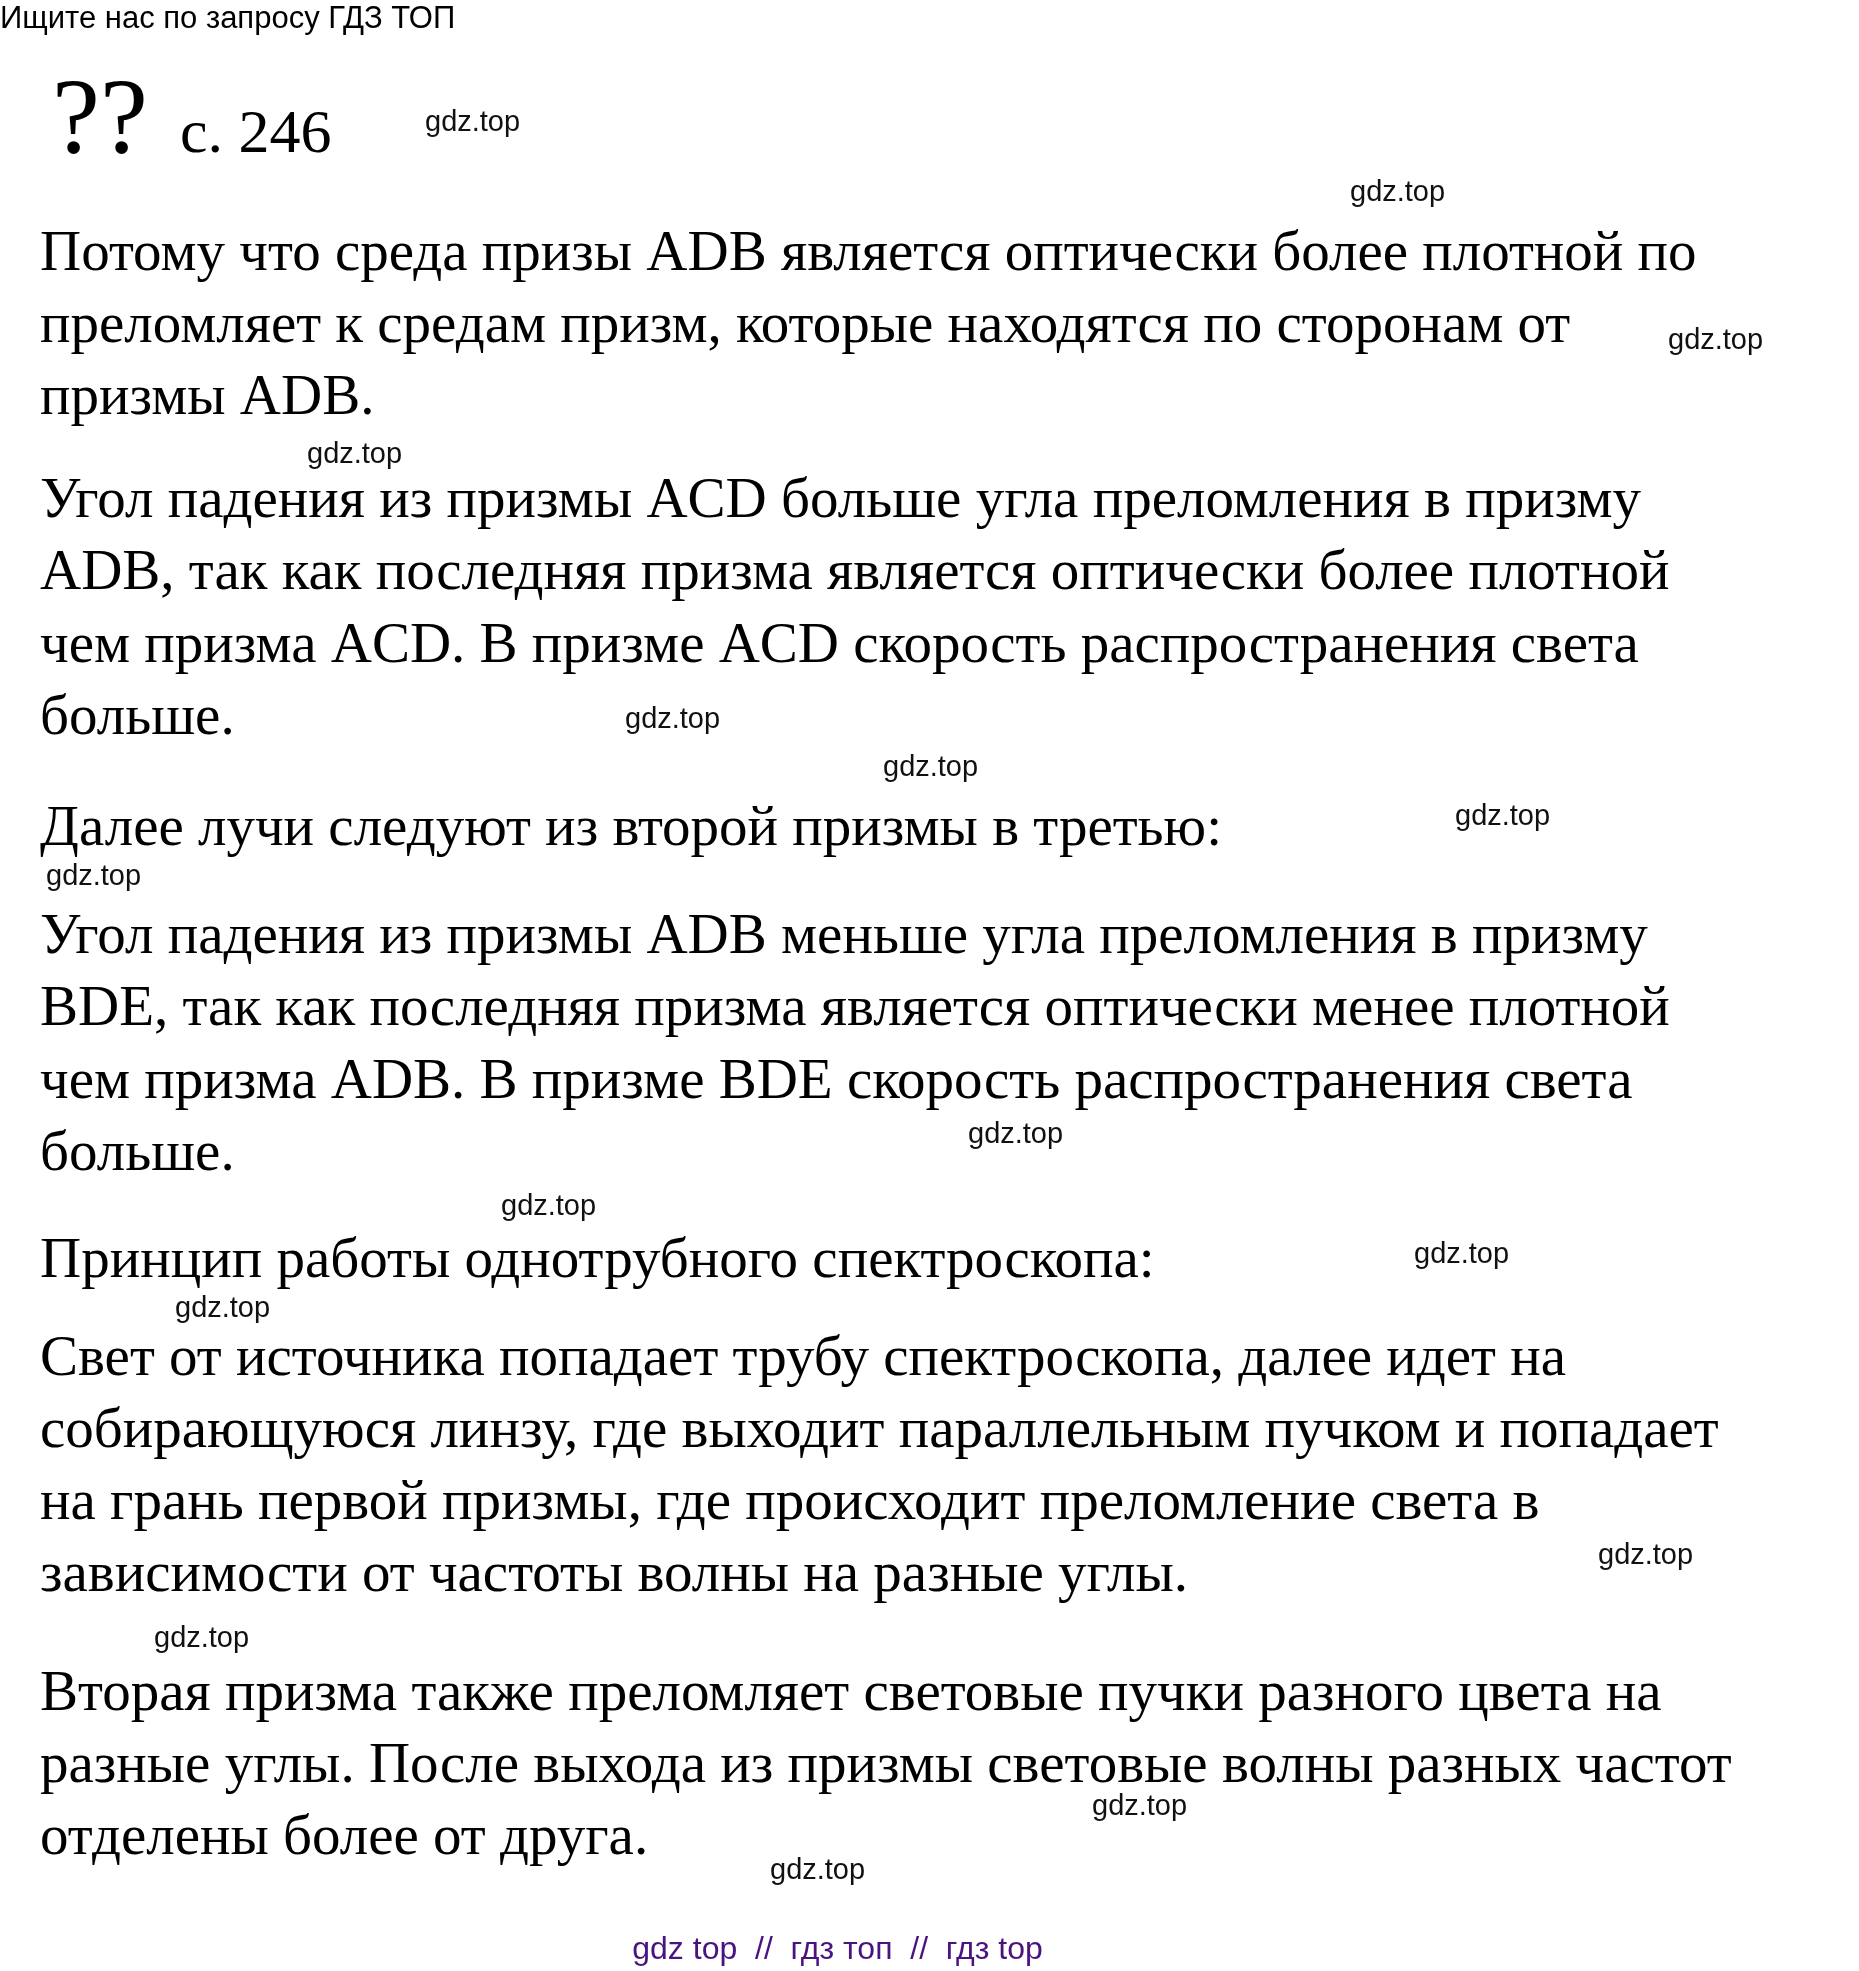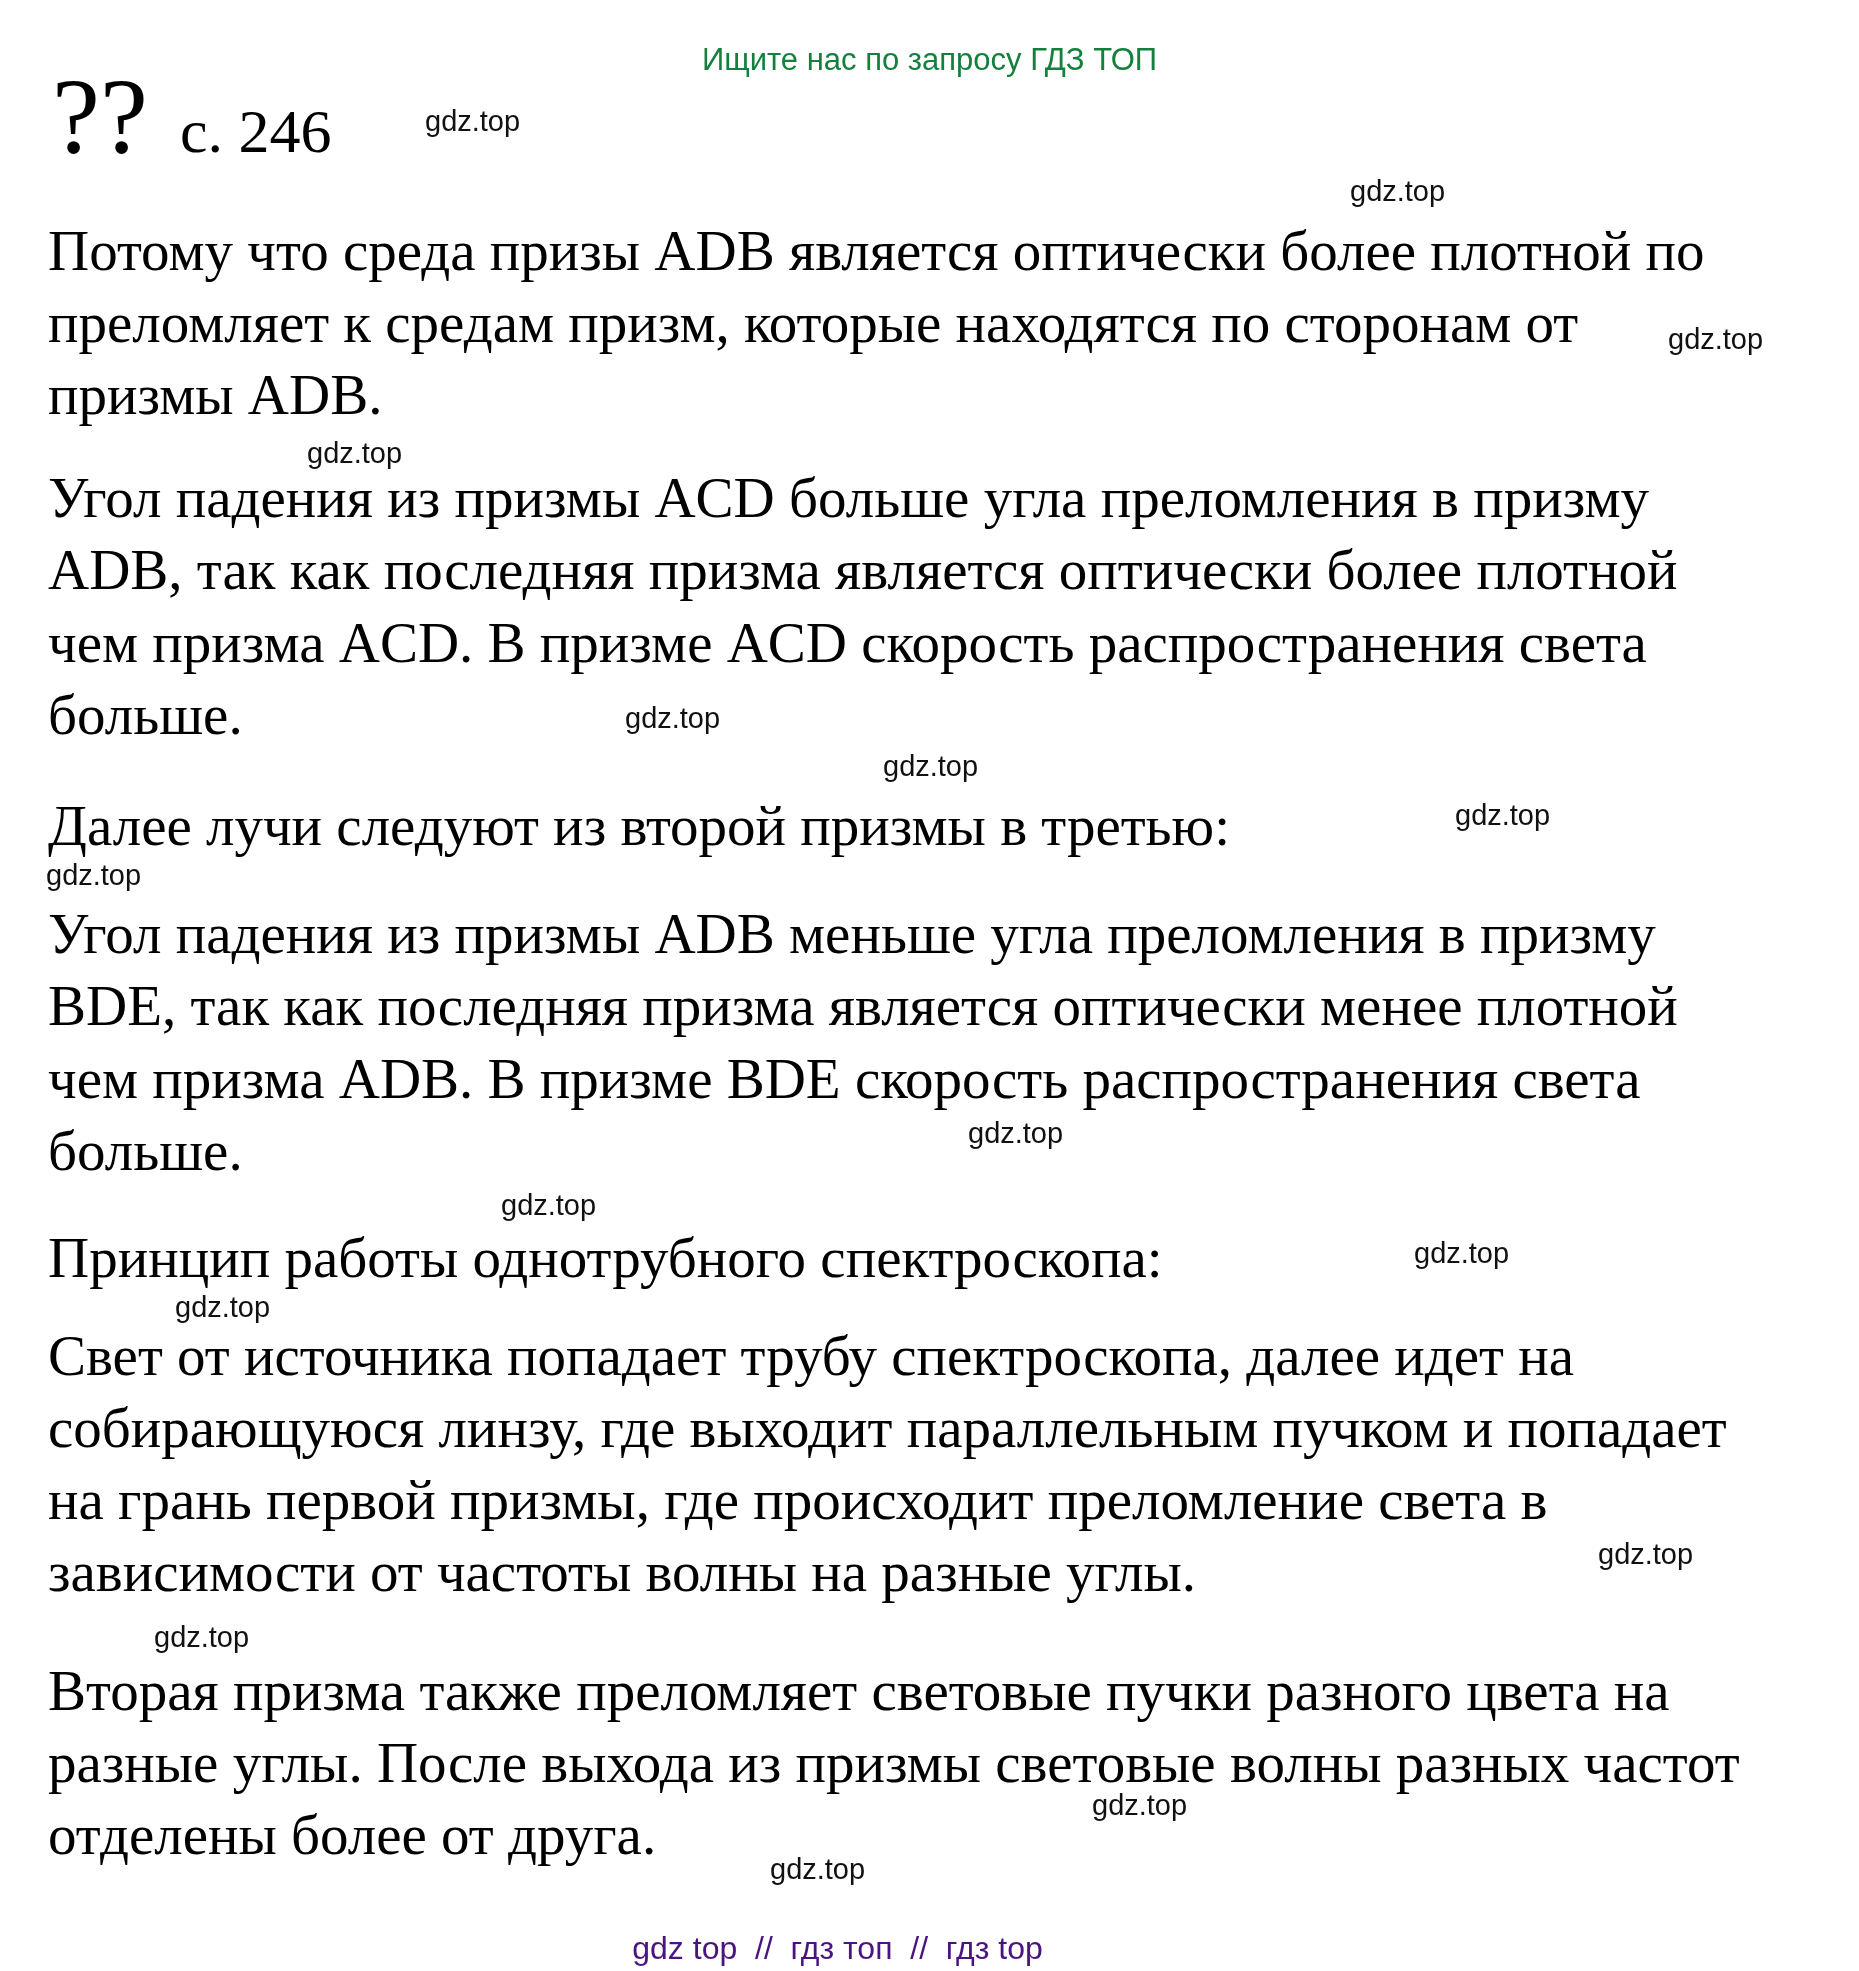--- a/index.html
+++ b/index.html
@@ -1,29 +1,29 @@
 <!DOCTYPE html>
 <html><head>
 <meta charset="utf-8">
 <style>
   html, body { margin: 0; padding: 0; background: #ffffff; }
   body { width: 1859px; height: 1971px; position: relative; overflow: hidden; }
   .banner {
     position: absolute; left: 0; top: 0; width: 1859px; height: 40px;
-    text-align: center; font-family: "Liberation Sans", sans-serif;
-    font-size: 31px; line-height: 36px; color: #15803d; margin-top: 42px;
+    font-family: "Liberation Sans", sans-serif;
+    font-size: 31px; line-height: 36px; color: #000000;
   }
   .heading {
     position: absolute; left: 52px; top: 62px; white-space: nowrap;
     font-family: "Liberation Serif", serif; color: #000;
   }
   .heading .qq { font-size: 108px; line-height: 108px; vertical-align: baseline; }
   .heading .page { font-size: 62px; margin-left: 32px; vertical-align: baseline; }
   .line {
-    position: absolute; left: 48px; white-space: nowrap;
+    position: absolute; left: 40px; white-space: nowrap;
     font-family: "Liberation Serif", serif; font-size: 57px; line-height: 57px;
     color: #000; transform-origin: left bottom;
   }
   .wm {
     position: absolute; white-space: nowrap;
     font-family: Liberation Sans, sans-serif; font-size: 29px; line-height: 34px;
     color: #111;
   }
   .footer {
     position: absolute; left: 0; top: 1928px; width: 1675px; text-align: center;

